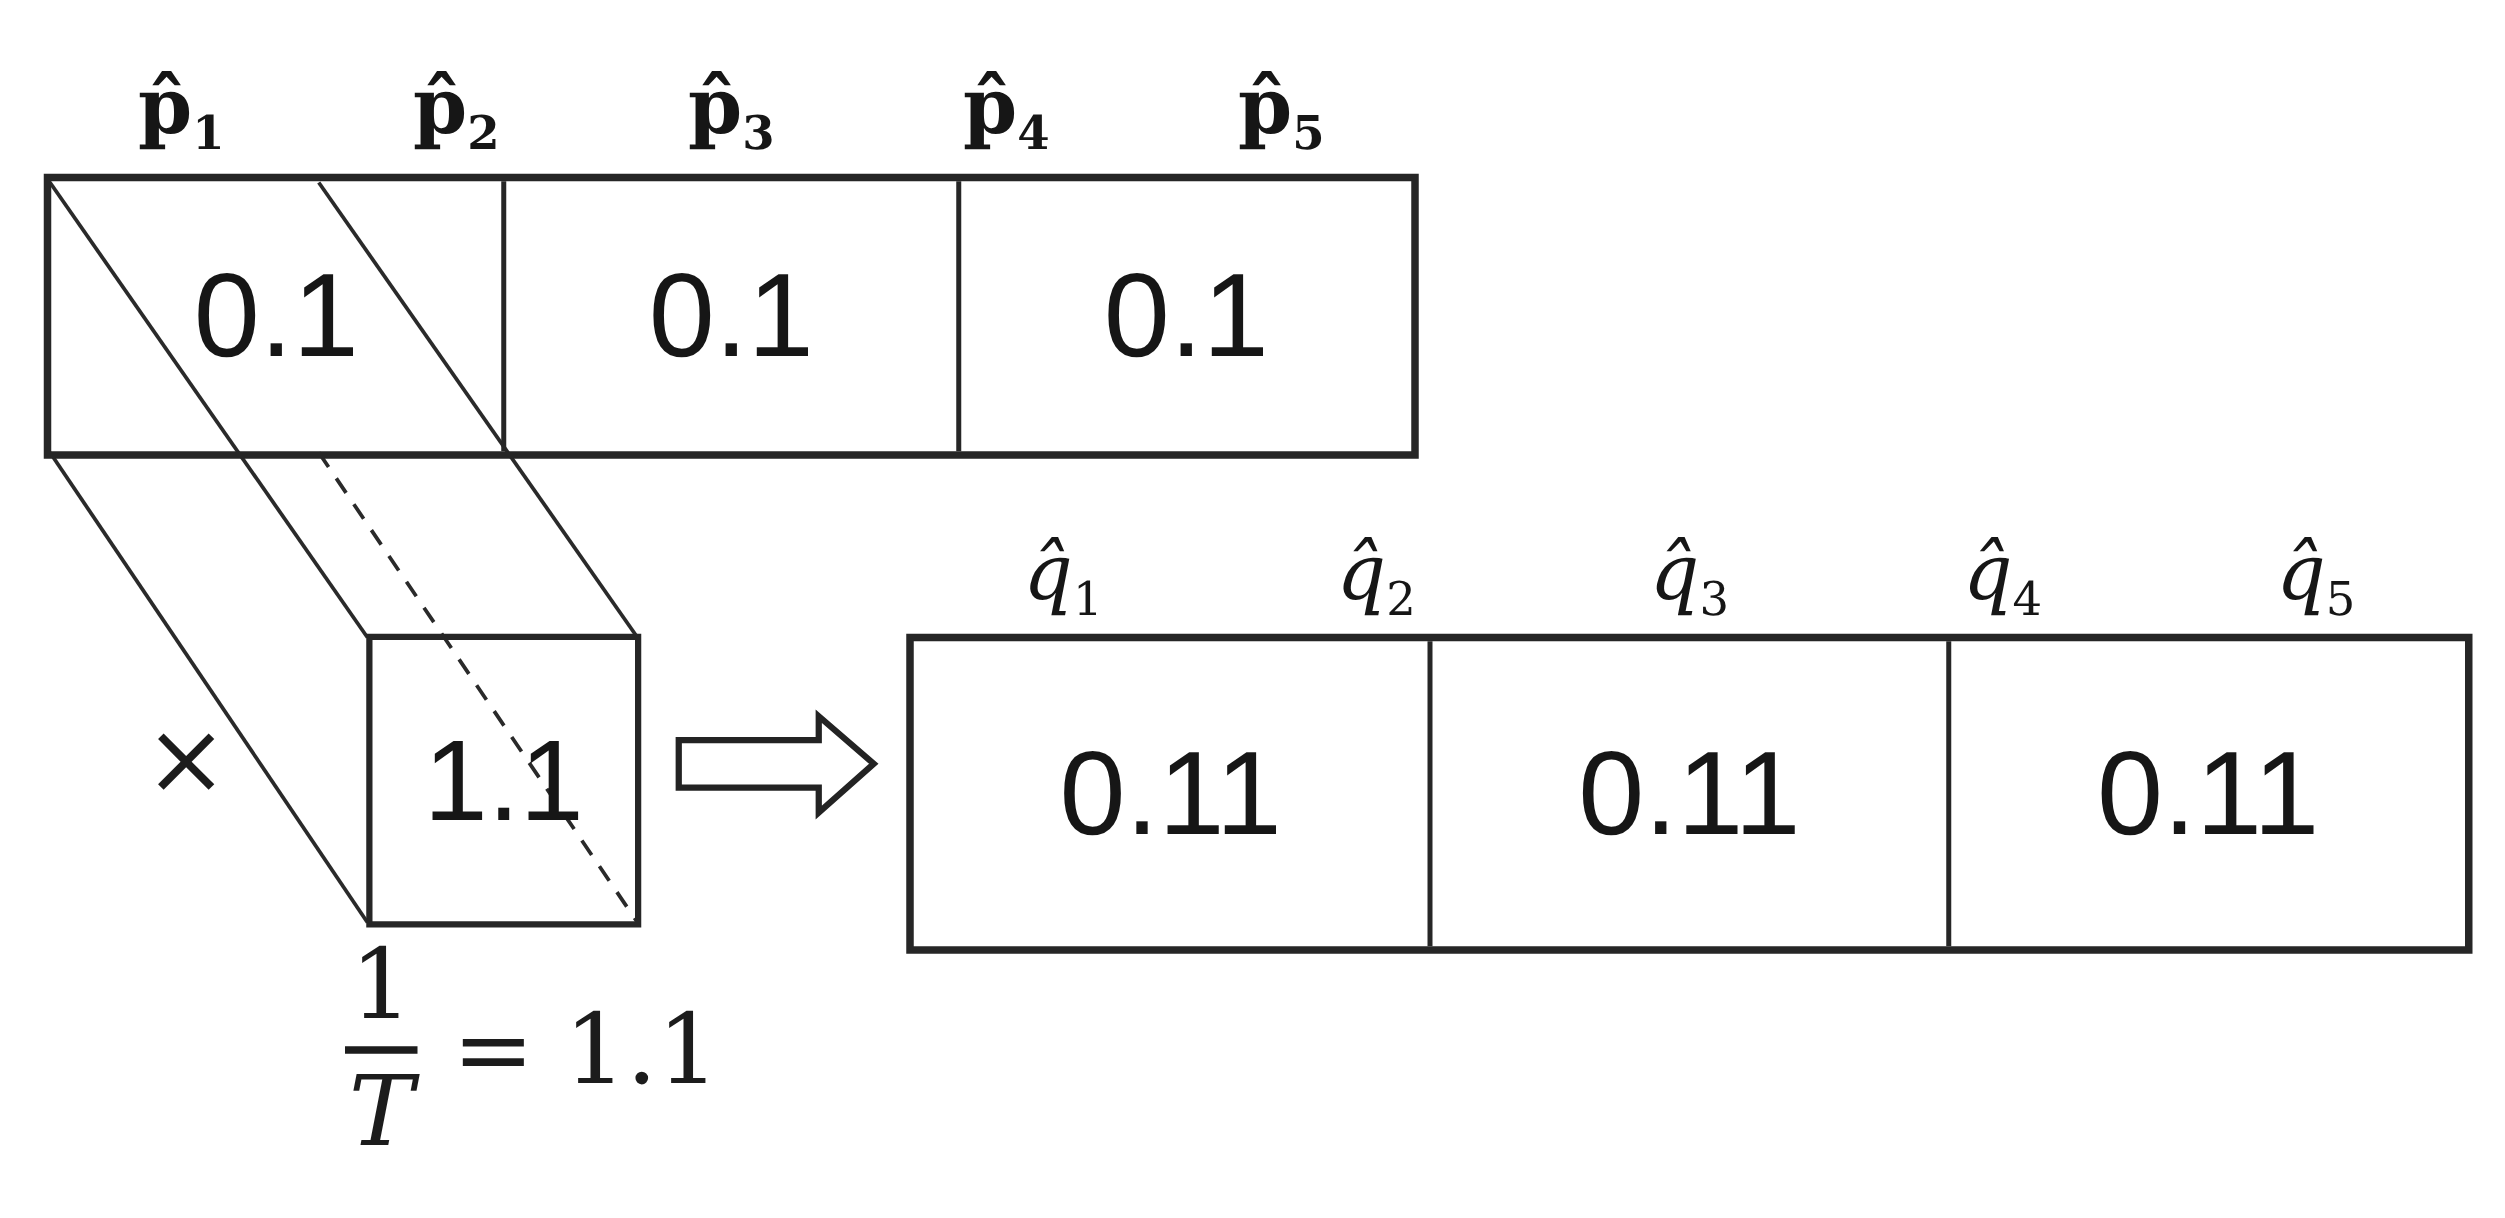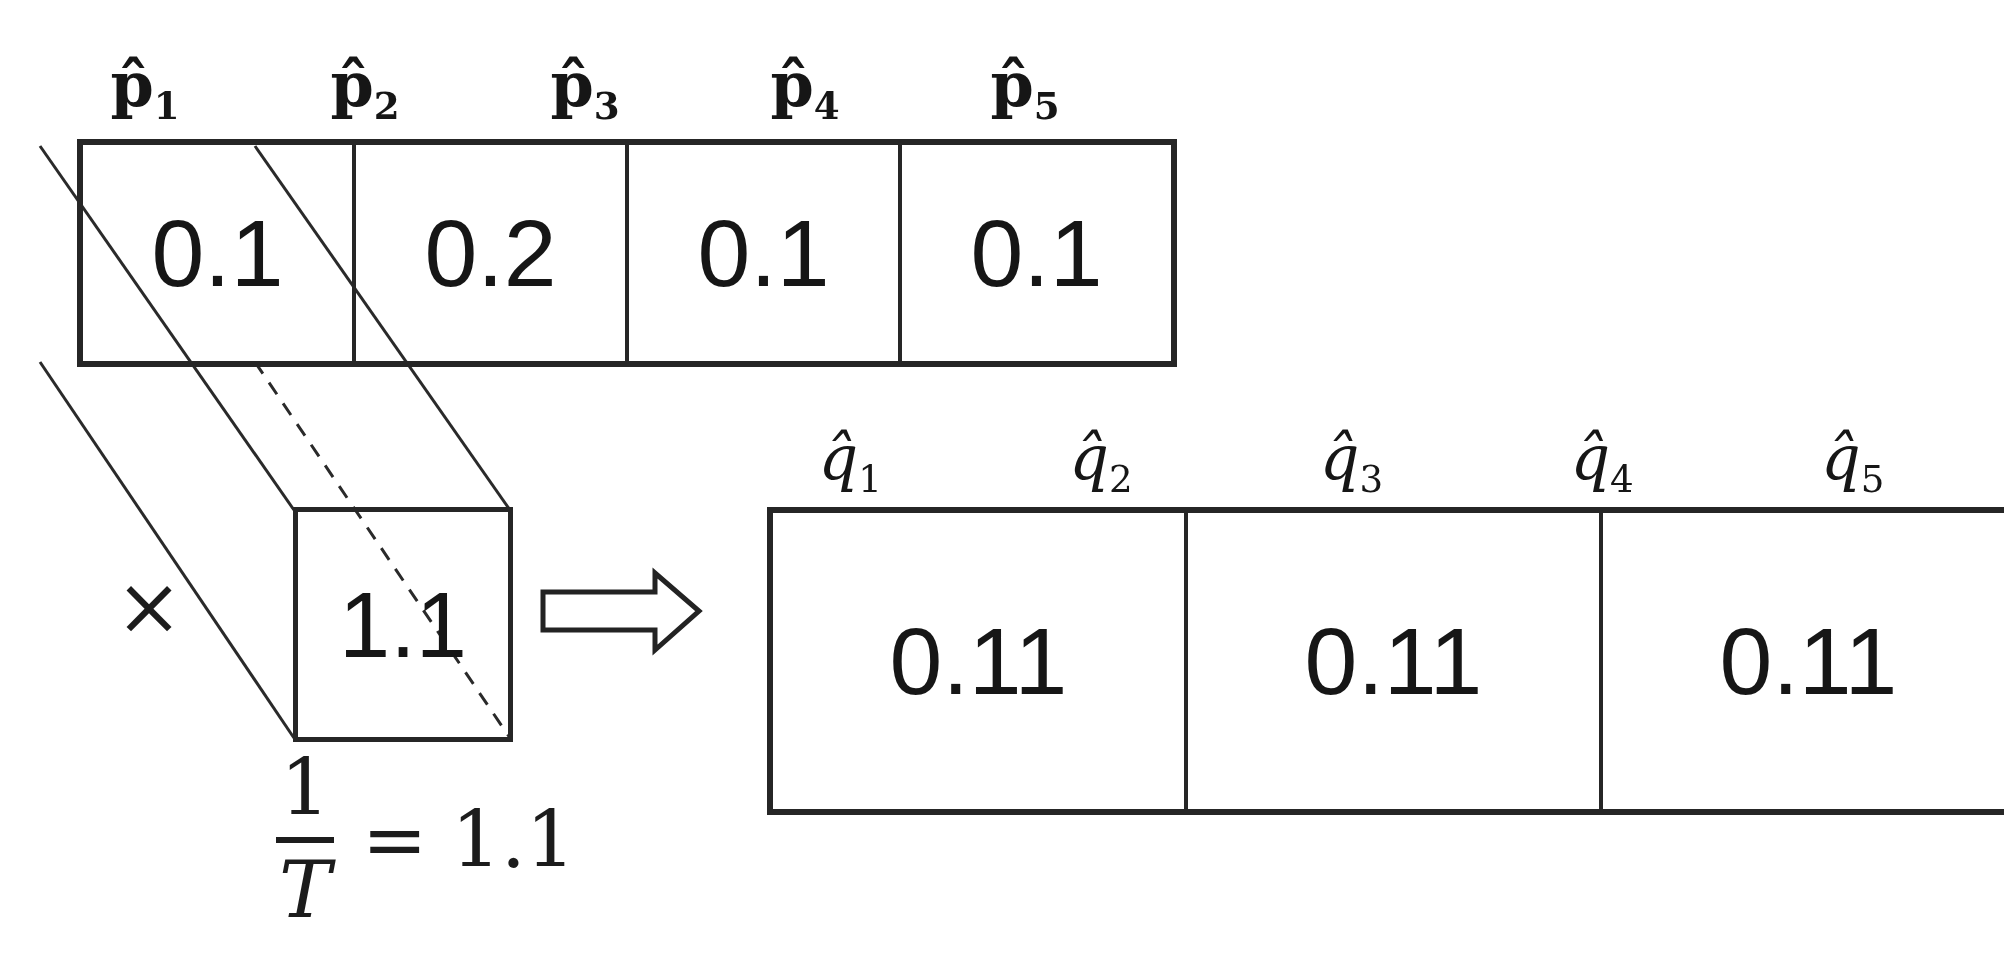--- a/index.html
+++ b/index.html
@@ -3,23 +3,23 @@
 <meta charset="utf-8">
 <style>
   html,body { margin:0; padding:0; background:#ffffff; }
   #canvas {
     position:relative; width:2004px; height:974px; background:#ffffff;
     font-family:"Liberation Sans", sans-serif; color:#161616; overflow:hidden;
   }
   #overlay { position:absolute; left:0; top:0; width:2004px; height:974px; pointer-events:none; }
 
   
-  .vec-row { position:absolute; display:flex; box-sizing:border-box; border:6px solid #262626; background:transparent;margin-left:42px; }
+  .vec-row { position:absolute; display:flex; box-sizing:border-box; border:6px solid #262626; background:transparent; }
   #p-row { left:35px; top:139px; width:1100px; height:228px; }
-  #q-row { left:725px; top:507px; width:1253px; height:308px; }
+  #q-row { left:725px; top:507px; width:1253px; height:256px; }
   .cell {
     flex:1; display:flex; align-items:center; justify-content:center;
     border-left:4px solid #262626; font-size:95px; line-height:1; background:transparent;
   }
   .cell:first-child { border-left:none; }
 
   
   .label-strip { position:absolute; display:flex; }
   #p-labels { left:35px; top:12px; width:1100px; height:112px; }
   #q-labels { left:725px; top:395px; width:1253px; height:102px; }
@@ -91,23 +91,20 @@
         <span>p̂</span>
         <sub>5</sub>
       </div>
   </div>
 
   <div id="p-row" class="vec-row">
     <div class="cell">
         <span>0.1</span>
       </div>
     <div class="cell">
-        <span>0.2</span>
-      </div>
-    <div class="cell">
         <span>0.1</span>
       </div>
     <div class="cell">
         <span>0.1</span>
       </div>
   </div>
 
   <div id="multiply">×</div>
 
   <div id="scalar-cell">

